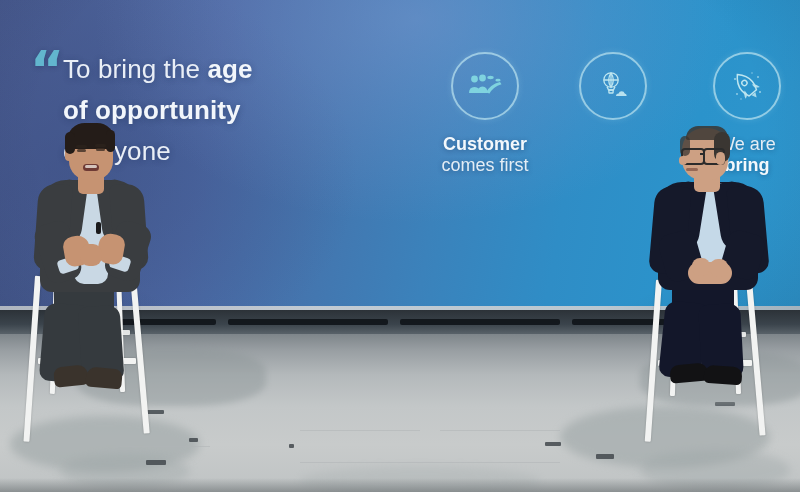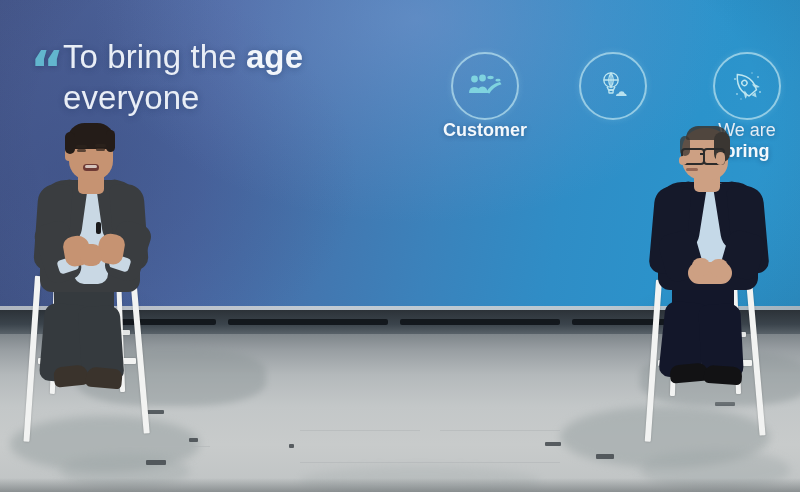--- a/index.html
+++ b/index.html
@@ -35,42 +35,42 @@
 
   
   .quote-marks{
     position:absolute;left:30px;top:44px;
     font-family:"DejaVu Sans",sans-serif;
     font-size:52px;font-weight:700;line-height:1;
     color:#62b6ce;letter-spacing:-1px;
     text-shadow:0 1px 5px rgba(20,40,80,.35);
   }
   .quote-text{
-    position:absolute;left:63px;top:36px;width:340px;
-    font-size:33px;line-height:41px;
+    position:absolute;left:63px;top:49px;width:340px;
+    font-size:26px;line-height:41px;
     color:#e9eef6;font-weight:300;letter-spacing:.1px;
     text-shadow:0 1px 6px rgba(20,40,80,.38);
   }
   .quote-text b{font-weight:700;color:#f2f6fb;}
   .quote-l2{display:block;}
   .quote-l3{display:block;}
 
   
   .values{position:absolute;left:420px;top:52px;width:380px;height:150px;}
   .value{position:absolute;width:130px;text-align:center;}
   .v1{left:0px;}  .v2{left:128px;} .v3{left:262px;}
   .ring{
     width:64px;height:64px;border-radius:50%;
     border:2px solid rgba(186,226,238,.72);
     margin:0 auto;position:relative;
     box-shadow:0 0 7px rgba(170,220,240,.20);
   }
   .ring svg{position:absolute;left:50%;top:50%;transform:translate(-50%,-50%);}
   .vlabel{
-    font-size:18px;line-height:21px;
+    margin-top:14px;font-size:18px;line-height:21px;
     color:#e4edf5;font-weight:300;
     text-shadow:0 1px 5px rgba(20,40,80,.40);
   }
   .vlabel b{font-weight:700;color:#f3f8fc;}
 
   
   .backwall-lip{
     position:absolute;left:0;top:306px;width:800px;height:4px;
     background:linear-gradient(90deg,#b9bfc4,#cdd2d6 40%,#c6ccd1 75%,#aeb6bd);
     opacity:.92;
@@ -125,20 +125,21 @@
 
 <div id="stage">
 
   <div class="screen"></div>
   <div class="screen-vig"></div>
 
   <div class="quote-marks">“</div>
 
   <div class="quote-text">
     <span>To bring the </span><b>age</b>
+    <span class="quote-l2"><b>of opportunity</b></span>
     <span class="quote-l3">everyone</span>
   </div>
 
   <div class="values">
 
     <div class="value v1">
       <div class="ring">
         <svg width="36" height="30" viewBox="0 0 36 30">
           <g fill="#7fd3df">
             <circle cx="7.5" cy="8" r="3.4"></circle>
@@ -146,20 +147,21 @@
             <path d="M2 22 q0-6 5.5-6 q5.5 0 5.5 6 z"></path>
             <path d="M10.5 22 q0-6.6 5-6.6 q5 0 5 6.6 z"></path>
             <path d="M19 21.5 q4-8 14-10.5 l1.5 2.2 q-8.5 2.6-12 9.4 z"></path>
             <ellipse cx="23.5" cy="6.5" rx="3.2" ry="1.7"></ellipse>
             <ellipse cx="31" cy="9.2" rx="2.6" ry="1.4"></ellipse>
           </g>
         </svg>
       </div>
       <div class="vlabel">
         <b>Customer</b><br>
+        <span>comes first</span>
       </div>
     </div>
 
     <div class="value v2">
       <div class="ring">
         <svg width="34" height="34" viewBox="0 0 34 34">
           <g fill="none" stroke="#bfe6f0" stroke-width="1.3">
             <circle cx="15" cy="11" r="7.2"></circle>
             <path d="M7.8 11 h14.4 M15 3.8 v14.4"></path>
             <path d="M15 3.8 q4.6 7.2 0 14.4 q-4.6-7.2 0-14.4"></path>

